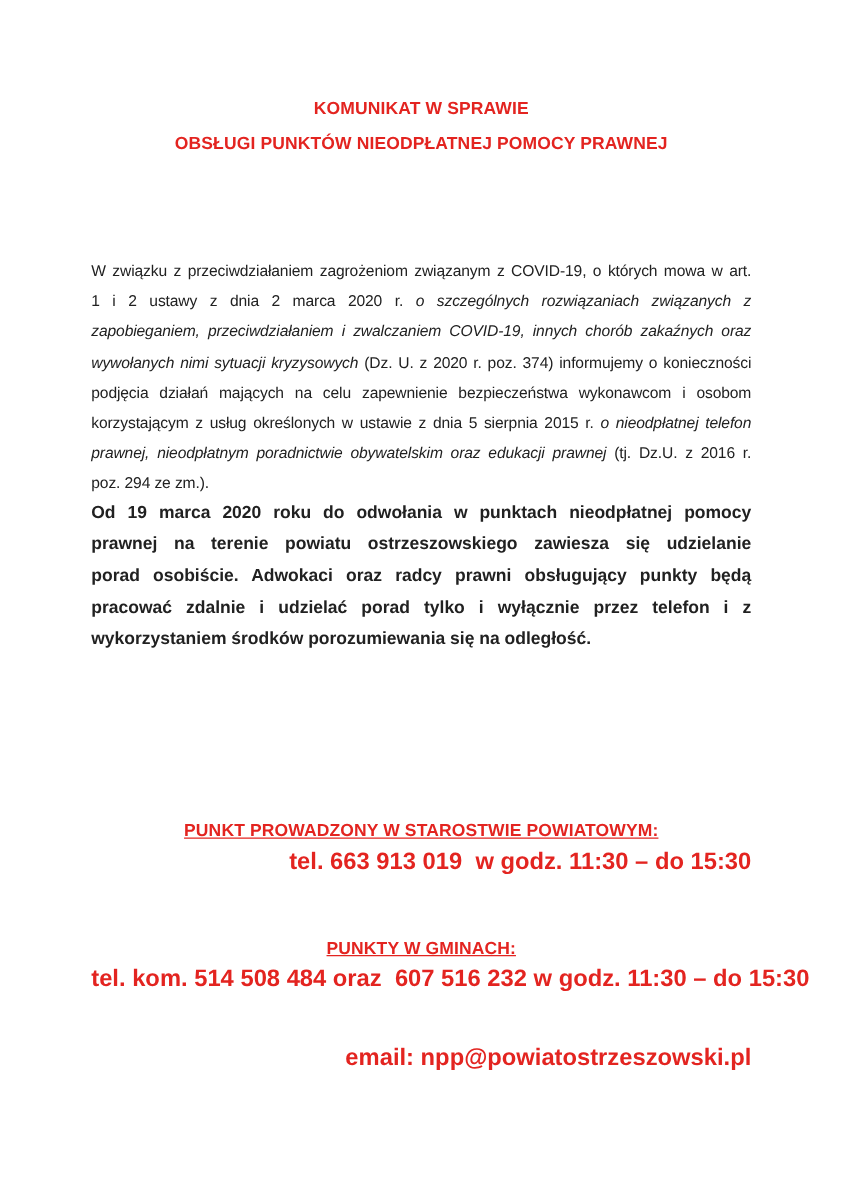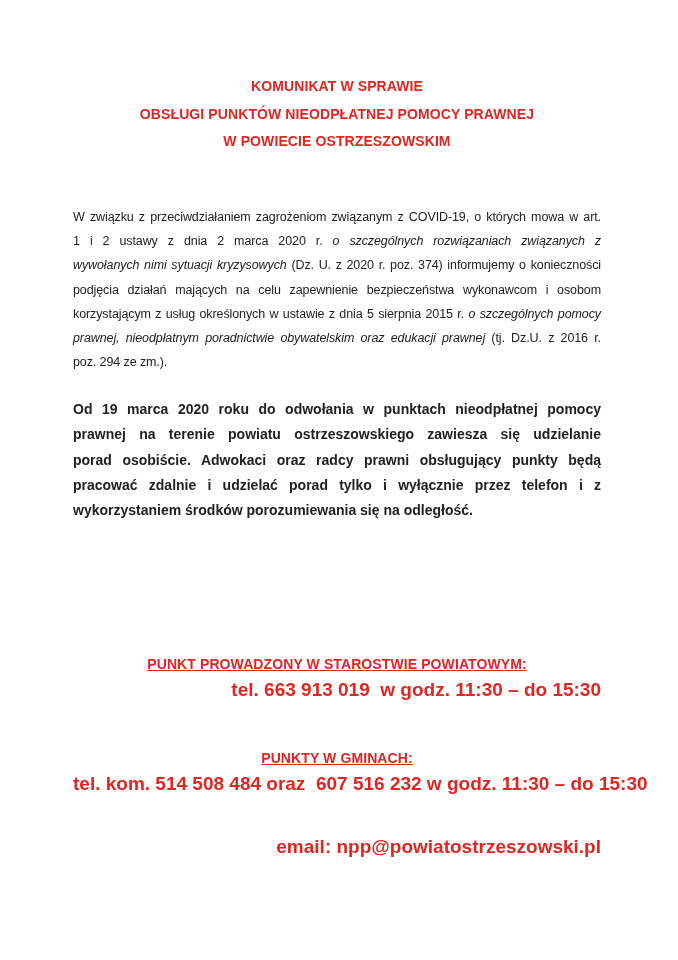--- a/index.html
+++ b/index.html
@@ -57,29 +57,29 @@
   .c-tel  { font-size: 19px; line-height: 20px; text-align: right; }
 </style>
 </head>
 <body>
 
 <div class="page">
 
   <div class="abs title" id="title">
       <div><span>KOMUNIKAT W SPRAWIE</span></div>
       <div><span>OBSŁUGI PUNKTÓW NIEODPŁATNEJ POMOCY PRAWNEJ</span></div>
-      <div><span>W POWIECIE OSTRZESZOWSKIM</span></div>
     </div>
 
   <div class="abs intro" id="intro">
       <div class="jline"><span>W związku z przeciwdziałaniem zagrożeniom związanym z COVID-19, o których mowa w art.</span></div>
       <div class="jline"><span>1 i 2 ustawy z dnia 2 marca 2020 r. </span><span class="it">o szczególnych rozwiązaniach związanych z</span></div>
+      <div class="jline"><span class="it">zapobieganiem, przeciwdziałaniem i zwalczaniem COVID-19, innych chorób zakaźnych oraz</span></div>
       <div class="jline"><span class="it">wywołanych nimi sytuacji kryzysowych</span><span> (Dz. U. z 2020 r. poz. 374) informujemy o konieczności</span></div>
       <div class="jline"><span>podjęcia działań mających na celu zapewnienie bezpieczeństwa wykonawcom i osobom</span></div>
-      <div class="jline"><span>korzystającym z usług określonych w ustawie z dnia 5 sierpnia 2015 r. </span><span class="it">o szczególnych pomocy</span></div>
+      <div class="jline"><span>korzystającym z usług określonych w ustawie z dnia 5 sierpnia 2015 r. </span><span class="it">o nieodpłatnej telefon</span></div>
       <div class="jline"><span class="it">prawnej, nieodpłatnym poradnictwie obywatelskim oraz edukacji prawnej</span><span> (tj. Dz.U. z 2016 r.</span></div>
       <div class="jline last"><span>poz. 294 ze zm.).</span></div>
     </div>
 
   <div class="abs notice" id="notice">
       <div class="jline"><span>Od 19 marca 2020 roku do odwołania w punktach nieodpłatnej pomocy</span></div>
       <div class="jline"><span>prawnej na terenie powiatu ostrzeszowskiego zawiesza się udzielanie</span></div>
       <div class="jline"><span>porad osobiście. Adwokaci oraz radcy prawni obsługujący punkty będą</span></div>
       <div class="jline"><span>pracować zdalnie i udzielać porad tylko i wyłącznie przez telefon i z</span></div>
       <div class="jline last"><span>wykorzystaniem środków porozumiewania się na odległość.</span></div>

